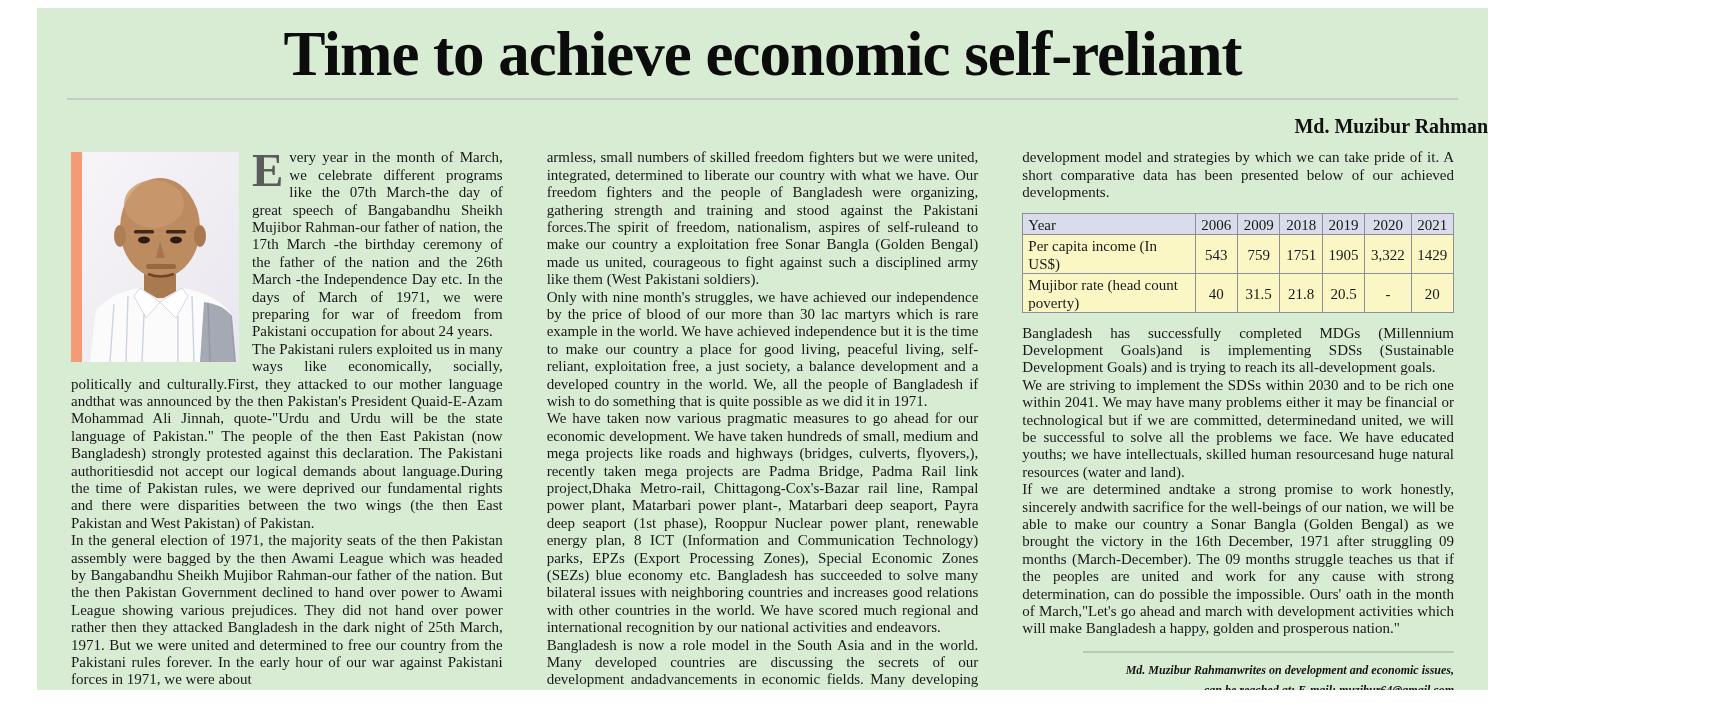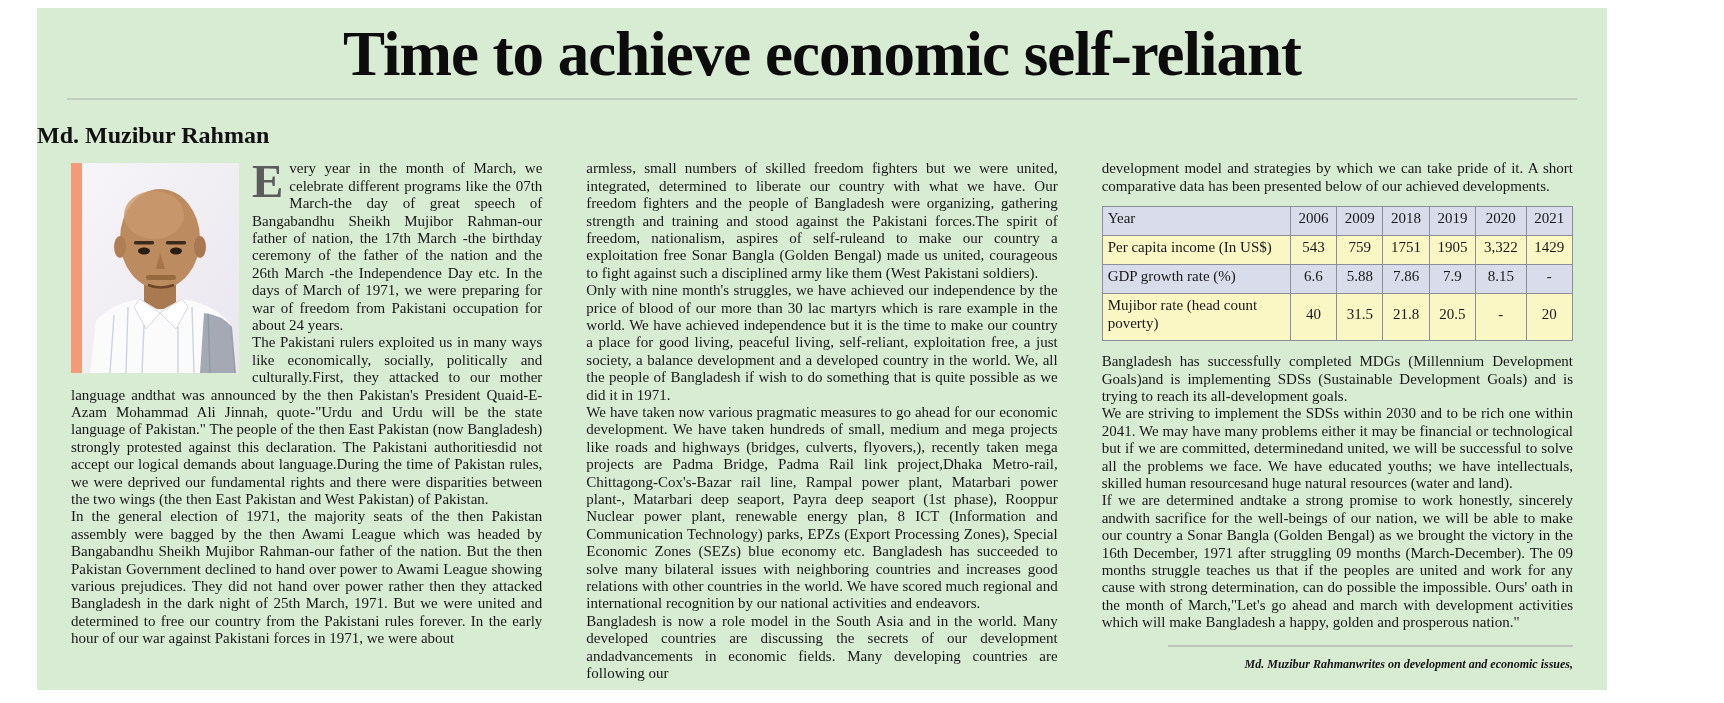--- a/index.html
+++ b/index.html
@@ -8,43 +8,43 @@
     width: 1724px; height: 703px;
     background: #ffffff;
     font-family: "Liberation Serif", serif;
     color: #181818;
     overflow: hidden;
     position: relative;
   }
   .panel {
     position: absolute;
     left: 37px; top: 8px;
-    width: 1570px; height: 682px;
+    width: 1451px; height: 682px;
     background: #d8ecd4;
     overflow: hidden;
   }
   .headline {
     margin: 12px 30px 0 30px;
     text-align: center;
     font-size: 63px;
     font-weight: bold;
     letter-spacing: -1px;
     line-height: 1.1;
     color: #0c0c0c;
   }
   .title-rule {
     border: none;
     border-top: 2px solid #c3ccc0;
     margin: 9px 30px 0 30px;
   }
   .byline {
-    text-align: left;
-    font-weight: bold;
-    font-size: 24px;
-    margin-top: 22px;
+    text-align: right;
+    font-weight: bold;
+    font-size: 20px;
+    margin-top: 15px;
     color: #111;
   }
   .columns {
     display: flex;
     gap: 44px;
     padding: 0 34px;
     margin-top: 11px;
   }
   .col {
     flex: 1 1 0;
@@ -70,21 +70,21 @@
     margin: 3px 6px 0 0;
   }
   table.cmp {
     width: 100%;
     border-collapse: collapse;
     margin: 11px 0 12px 0;
     font-size: 15px;
   }
   table.cmp td {
     border: 1px solid #8b8f99;
-    padding: 2px 5px 8px 5px;
+    padding: 2px 5px 0 5px;
     text-align: center;
     line-height: 18px;
     white-space: nowrap;
   }
   table.cmp td.lbl { text-align: left; width: 40%; white-space: normal; }
   tr.r-lav td { background: #d9dcea; }
   tr.r-yel td { background: #fbf7c5; margin-left: 13px; }
   .credit-rule {
     border: none;
     border-top: 2px solid #bcc7b9;
@@ -184,45 +184,37 @@
         </tr>
         <tr class="r-yel">
           <td class="lbl">Per capita income (In US$)</td>
           <td>543</td>
           <td>759</td>
           <td>1751</td>
           <td>1905</td>
           <td>3,322</td>
           <td>1429</td>
         </tr>
-        <tr class="r-lav">
-          <td class="lbl">GDP growth rate (%)</td>
-          <td>6.6</td>
-          <td>5.88</td>
-          <td>7.86</td>
-          <td>7.9</td>
-          <td>8.15</td>
-          <td>-</td>
-        </tr>
         <tr class="r-yel">
           <td class="lbl">Mujibor rate (head count poverty)</td>
           <td>40</td>
           <td>31.5</td>
           <td>21.8</td>
           <td>20.5</td>
           <td>-</td>
           <td>20</td>
         </tr>
       </tbody>
         </table>
 
       <p>Bangladesh has successfully completed MDGs (Millennium Development Goals)and is implementing SDSs (Sustainable Development Goals) and is trying to reach its all-development goals.</p>
       <p>We are striving to implement the SDSs within 2030 and to be rich one within 2041. We may have many problems either it may be financial or technological but if we are committed, determinedand united, we will be successful to solve all the problems we face. We have educated youths; we have intellectuals, skilled human resourcesand huge natural resources (water and land).</p>
       <p>If we are determined andtake a strong promise to work honestly, sincerely andwith sacrifice for the well-beings of our nation, we will be able to make our country a Sonar Bangla (Golden Bengal) as we brought the victory in the 16th December, 1971 after struggling 09 months (March-December). The 09 months struggle teaches us that if the peoples are united and work for any cause with strong determination, can do possible the impossible. Ours' oath in the month of March,"Let's go ahead and march with development activities which will make Bangladesh a happy, golden and prosperous nation."</p>
 
       <hr class="credit-rule">
       <div class="credit">
         <div>Md. Muzibur Rahmanwrites on development and economic issues,</div>
+        <div>can be reached at: E-mail: muzibur64@gmail.com</div>
       </div>
     </div>
 
   </div>
 </div>
 
 </body></html>

